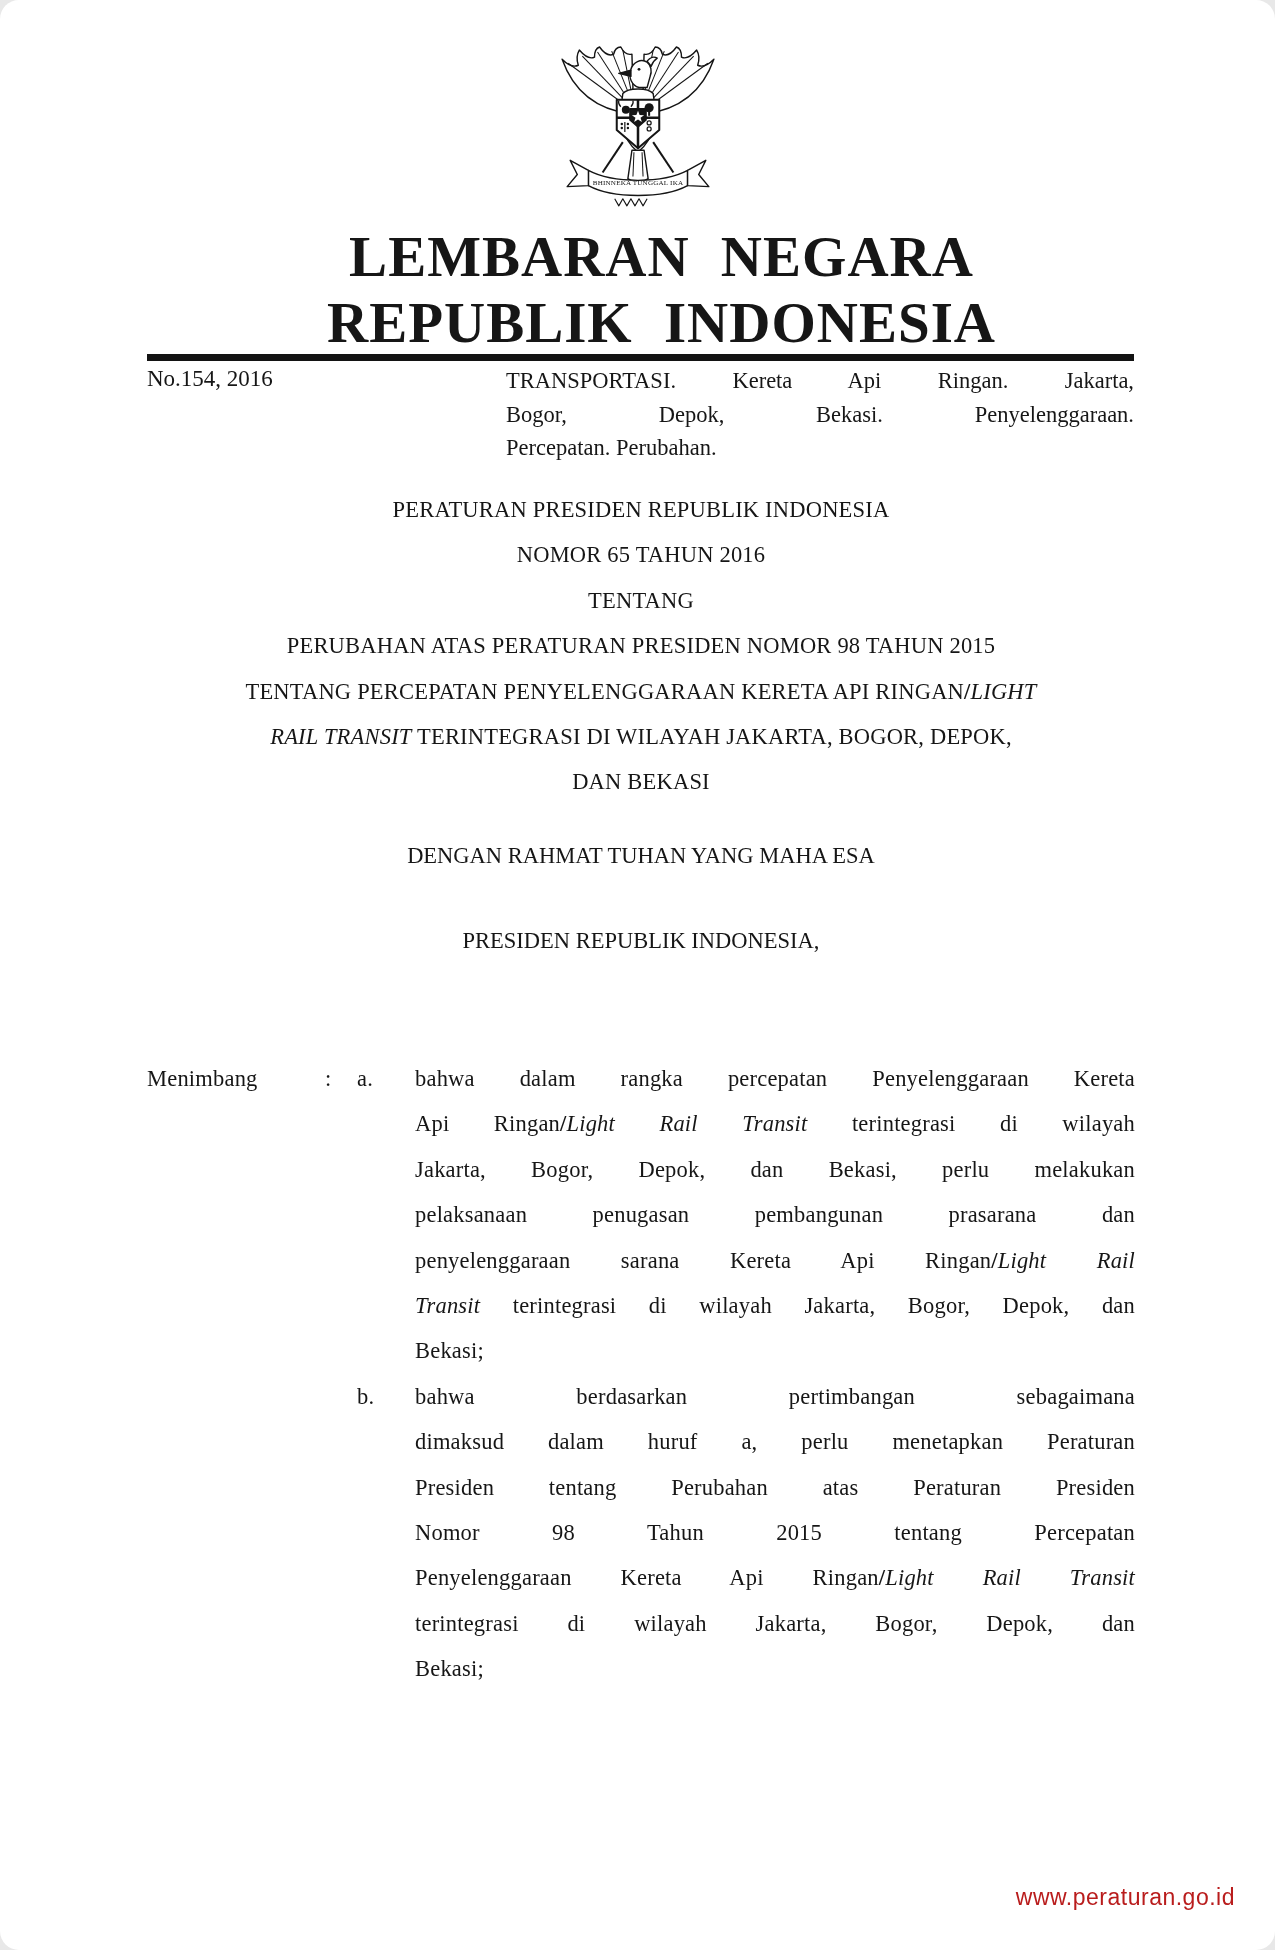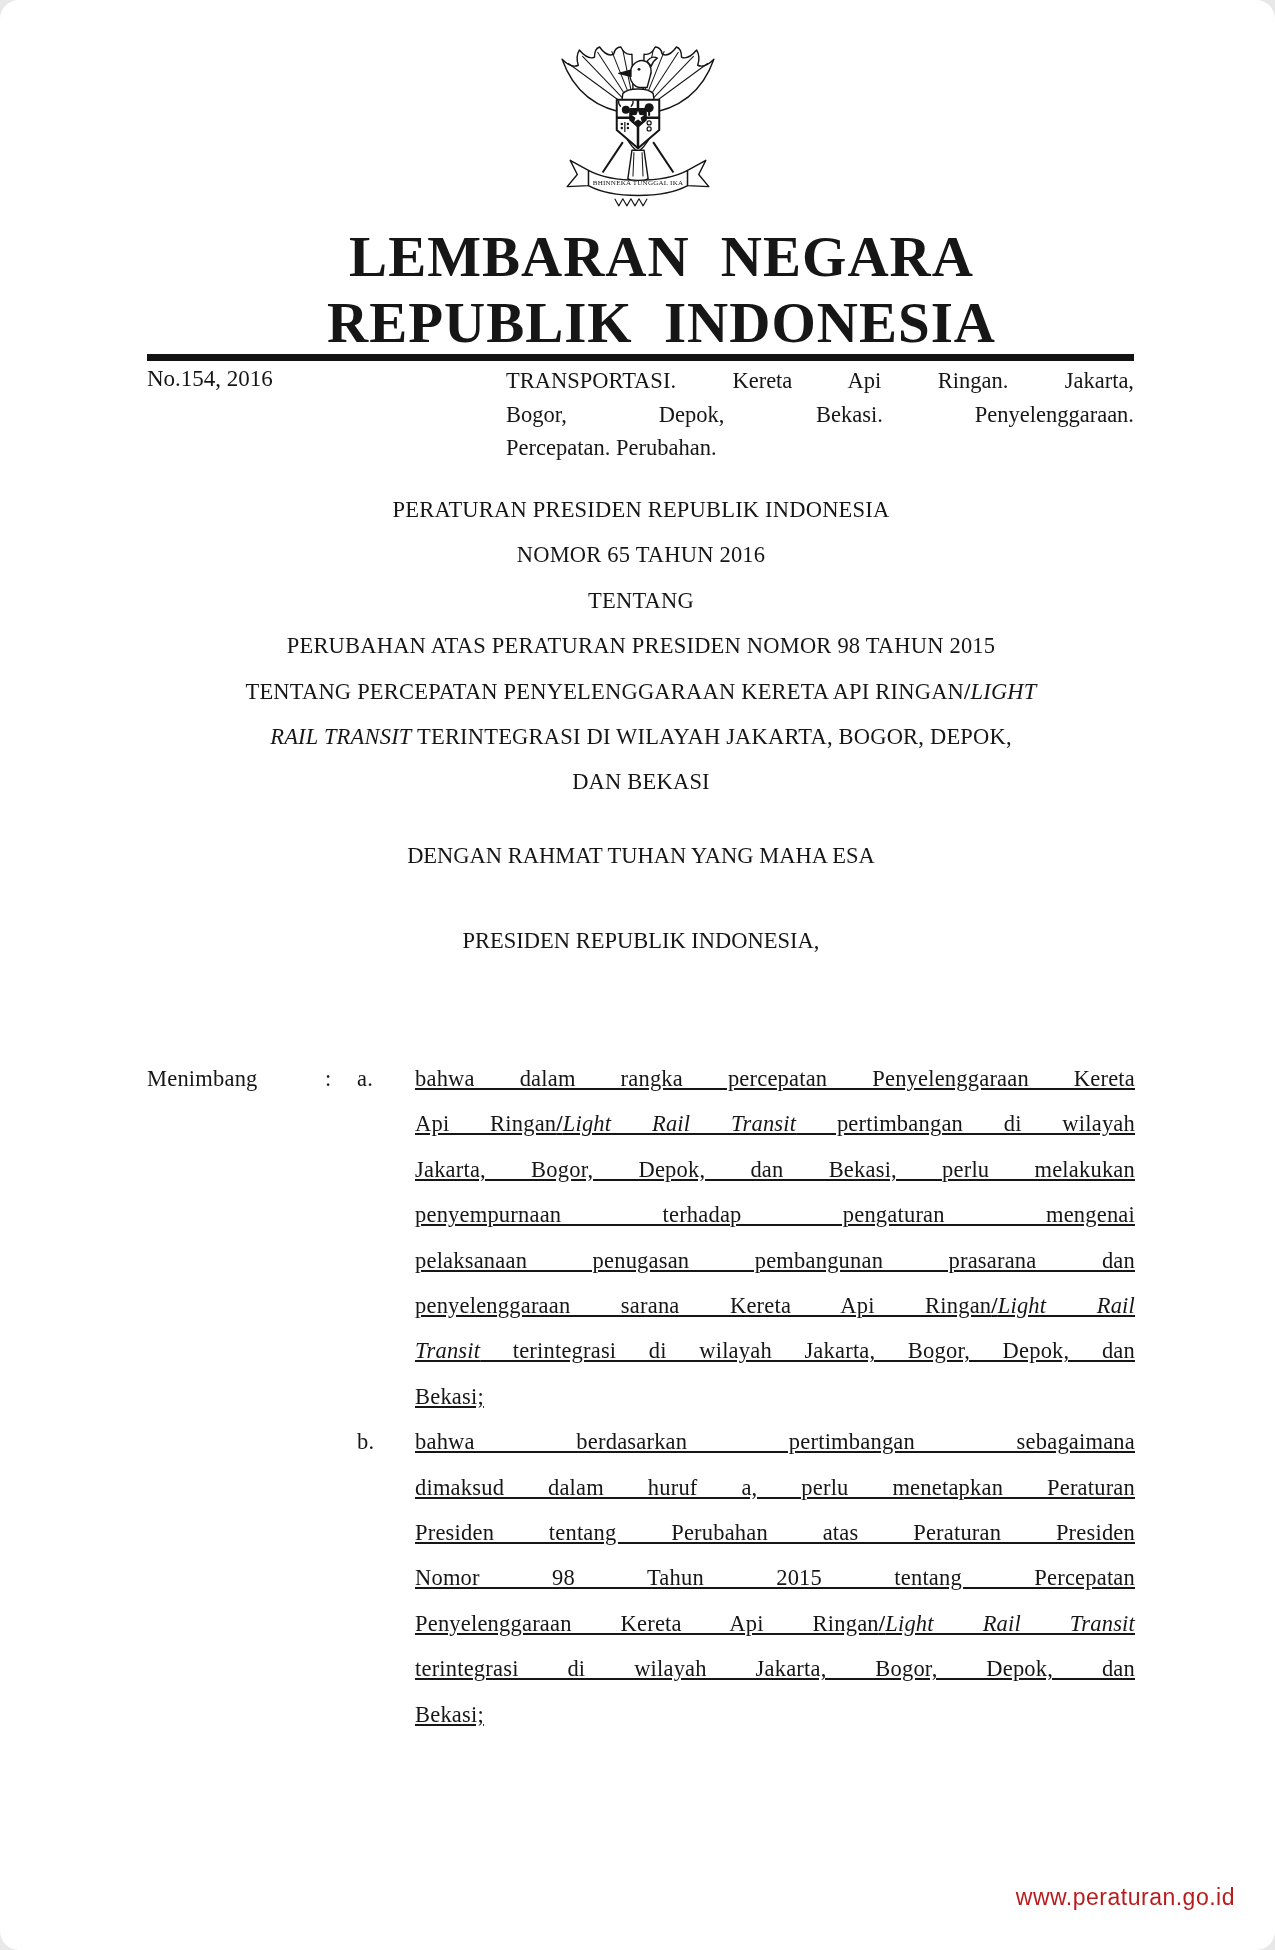--- a/index.html
+++ b/index.html
@@ -36,21 +36,21 @@
   .considering{
     position:absolute;left:147px;top:1056px;width:988px;
     font-size:22.5px;line-height:45.4px;letter-spacing:0.2px;
     display:flex;align-items:flex-start;
   }
   .c-label{width:178px;flex:none;}
   .c-colon{width:32px;flex:none;}
   .c-items{flex:1;min-width:0;}
   .c-item{display:flex;align-items:flex-start;}
   .c-marker{width:58px;flex:none;}
-  .c-lines{flex:1;min-width:0;text-decoration:underline;}
+  .c-lines{flex:1;min-width:0;}
   .it{font-style:italic;margin-top:29px;}
   .bd{font-weight:bold;}
   
   .footer{
     position:absolute;top:1884px;right:40px;
     font-family:"Liberation Sans","DejaVu Sans",sans-serif;
     font-size:23px;color:#b91c1c;letter-spacing:0.5px;
   }
 </style>
 </head>
@@ -150,23 +150,22 @@
   <div class="authority">PRESIDEN REPUBLIK INDONESIA,</div>
 
   <div class="considering">
     <div class="c-label">Menimbang</div>
     <div class="c-colon">:</div>
     <div class="c-items">
       <div class="c-item">
         <div class="c-marker">a.</div>
         <div class="c-lines">
           <div class="jline"><span>bahwa dalam rangka percepatan Penyelenggaraan Kereta</span></div>
-          <div class="jline"><span>Api Ringan</span><span class="bd">/</span><span class="it">Light Rail Transit</span><span> pertimbangan di wilayah</span></div>
+          <div class="jline"><span>Api Ringan</span><span class="bd">/</span><span class="it">Light Rail Transit</span><span> terintegrasi di wilayah</span></div>
           <div class="jline"><span>Jakarta, Bogor, Depok, dan Bekasi, perlu melakukan</span></div>
-          <div class="jline"><span>penyempurnaan terhadap pengaturan mengenai</span></div>
           <div class="jline"><span>pelaksanaan penugasan pembangunan prasarana dan</span></div>
           <div class="jline"><span>penyelenggaraan sarana Kereta Api Ringan</span><span class="bd">/</span><span class="it">Light Rail</span></div>
           <div class="jline"><span class="it">Transit</span><span> terintegrasi di wilayah Jakarta, Bogor, Depok, dan</span></div>
           <div class="jlast"><span>Bekasi;</span></div>
         </div>
       </div>
       <div class="c-item">
         <div class="c-marker">b.</div>
         <div class="c-lines">
           <div class="jline"><span>bahwa berdasarkan pertimbangan sebagaimana</span></div>

